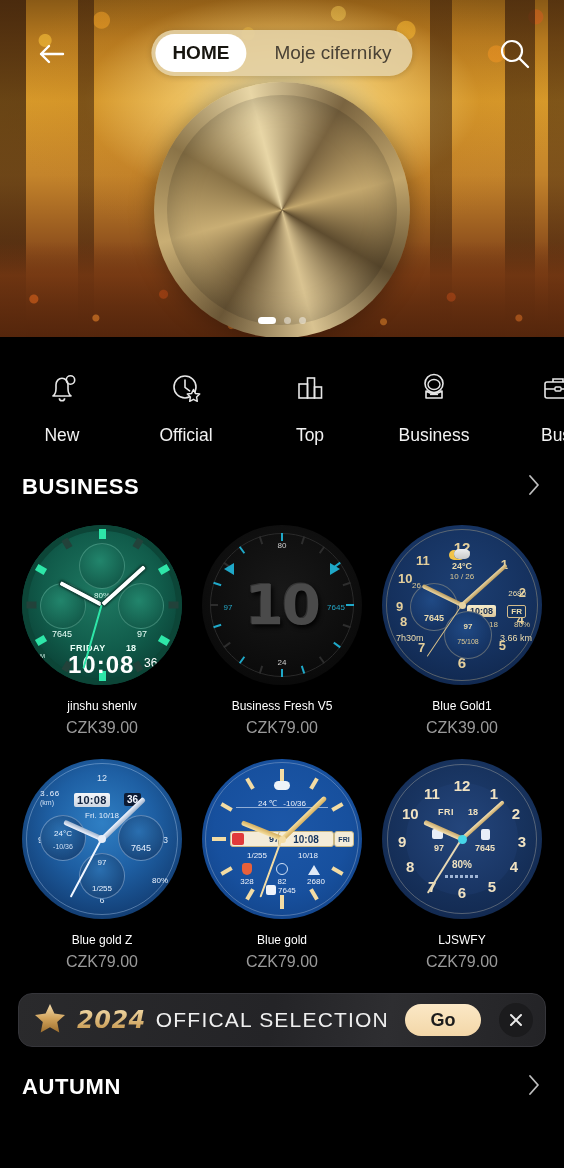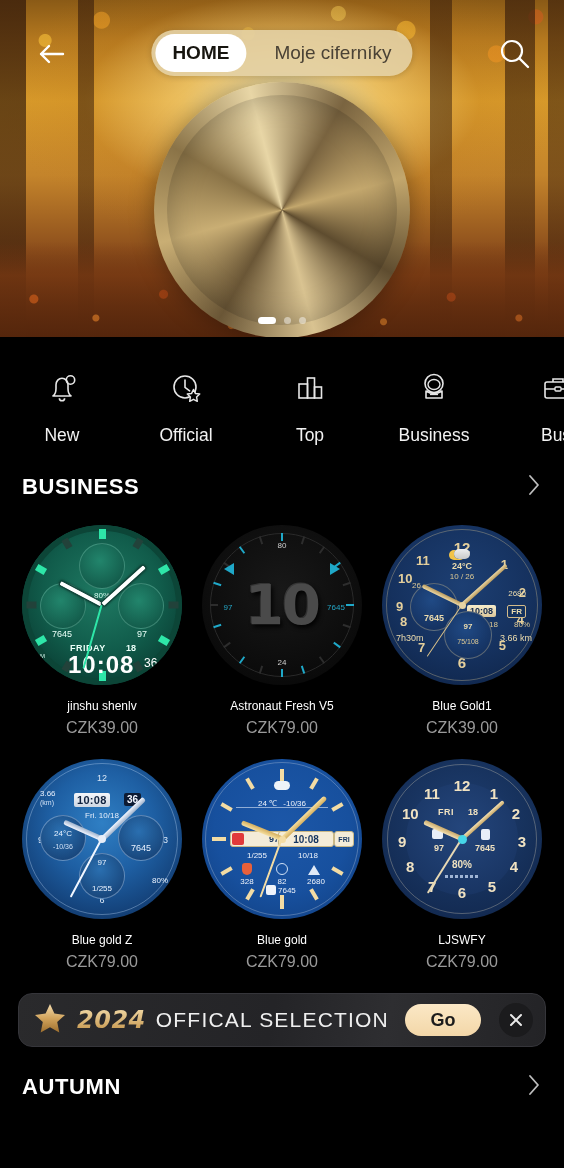--- a/index.html
+++ b/index.html
@@ -379,21 +379,21 @@
         </div>
 
         <div class="wf-txt" style="left:0;right:0;top:16px;color:#cfcfcf;font-size:8px;">80</div>
         <div class="wf-txt" style="left:8px;top:78px;width:36px;color:#24a6c6;font-size:8px;">97</div>
         <div class="wf-txt" style="right:6px;top:78px;width:40px;color:#24a6c6;font-size:8px;">7645</div>
         <div class="wf-txt" style="left:0;right:0;bottom:18px;color:#cfcfcf;font-size:8px;">24</div>
 
         <div style="position:absolute;left:22px;top:38px;width:0;height:0;border-top:6px solid transparent;border-bottom:6px solid transparent;border-right:10px solid #1fa8c8;"></div>
         <div style="position:absolute;right:22px;top:38px;width:0;height:0;border-top:6px solid transparent;border-bottom:6px solid transparent;border-left:10px solid #1fa8c8;"></div>
       </div>
-      <div class="wname">Astronaut Fresh V5</div>
+      <div class="wname">Business Fresh V5</div>
       <div class="wprice">CZK79.00</div>
     </div>
 
     <div class="card">
       <div class="watch f3" style="background:radial-gradient(circle at 50% 38%, #1d3f73 0%, #15315e 55%, #0d2143 100%);">
         <div class="ring"></div>
         <div class="num" style="left:50%;transform:translateX(-50%);top:14px;font-size:15px;">12</div>
         <div class="num" style="right:34px;top:32px;">1</div>
         <div class="num" style="right:16px;top:60px;">2</div>
 
@@ -443,21 +443,21 @@
 
         <div class="wf-txt" style="left:50%;transform:translateX(-50%);top:14px;color:#dbe8f7;font-size:9px;">12</div>
         <div class="wf-txt" style="left:50%;transform:translateX(-50%);bottom:14px;color:#dbe8f7;font-size:9px;">6</div>
         <div class="wf-txt" style="left:16px;top:76px;color:#dbe8f7;font-size:9px;">9</div>
         <div class="wf-txt" style="right:14px;top:76px;color:#dbe8f7;font-size:9px;">3</div>
 
         <div style="position:absolute;left:52px;top:34px;background:linear-gradient(180deg,#f4f6fa,#cfd7e2);color:#10223f;font-size:11px;font-weight:700;padding:1px 3px;border-radius:2px;letter-spacing:.3px;">10:08</div>
         <div style="position:absolute;left:102px;top:34px;background:#0d1b33;color:#f2f6ff;font-size:10px;font-weight:700;padding:1px 3px;border-radius:2px;">36</div>
         <div class="wf-txt" style="left:0;right:0;top:52px;color:#e5eefc;font-size:8px;">Fri.   10/18</div>
 
-        <div class="wf-txt" style="left:18px;top:30px;color:#e5eefc;font-size:8px;">3.66</div>
+        <div class="wf-txt" style="left:18px;top:30px;color:#e5eefc;font-size:8px;font-family:Liberation Mono, monospace;">3.66</div>
         <div class="wf-txt" style="left:18px;top:40px;color:#cfe0f5;font-size:7px;">(km)</div>
 
         <div class="sub" style="width:46px;height:46px;left:18px;top:56px;"></div>
         <div class="wf-txt" style="left:18px;width:46px;top:70px;color:#eaf3ff;font-size:8px;">24°C</div>
         <div class="wf-txt" style="left:18px;width:46px;top:84px;color:#cfe0f5;font-size:7px;">-10/36</div>
 
         <div class="sub" style="width:46px;height:46px;right:18px;top:56px;"></div>
         <div class="wf-txt" style="right:18px;width:46px;top:84px;color:#eaf3ff;font-size:9px;">7645</div>
 
         <div class="sub" style="width:46px;height:46px;left:57px;bottom:20px;"></div>

